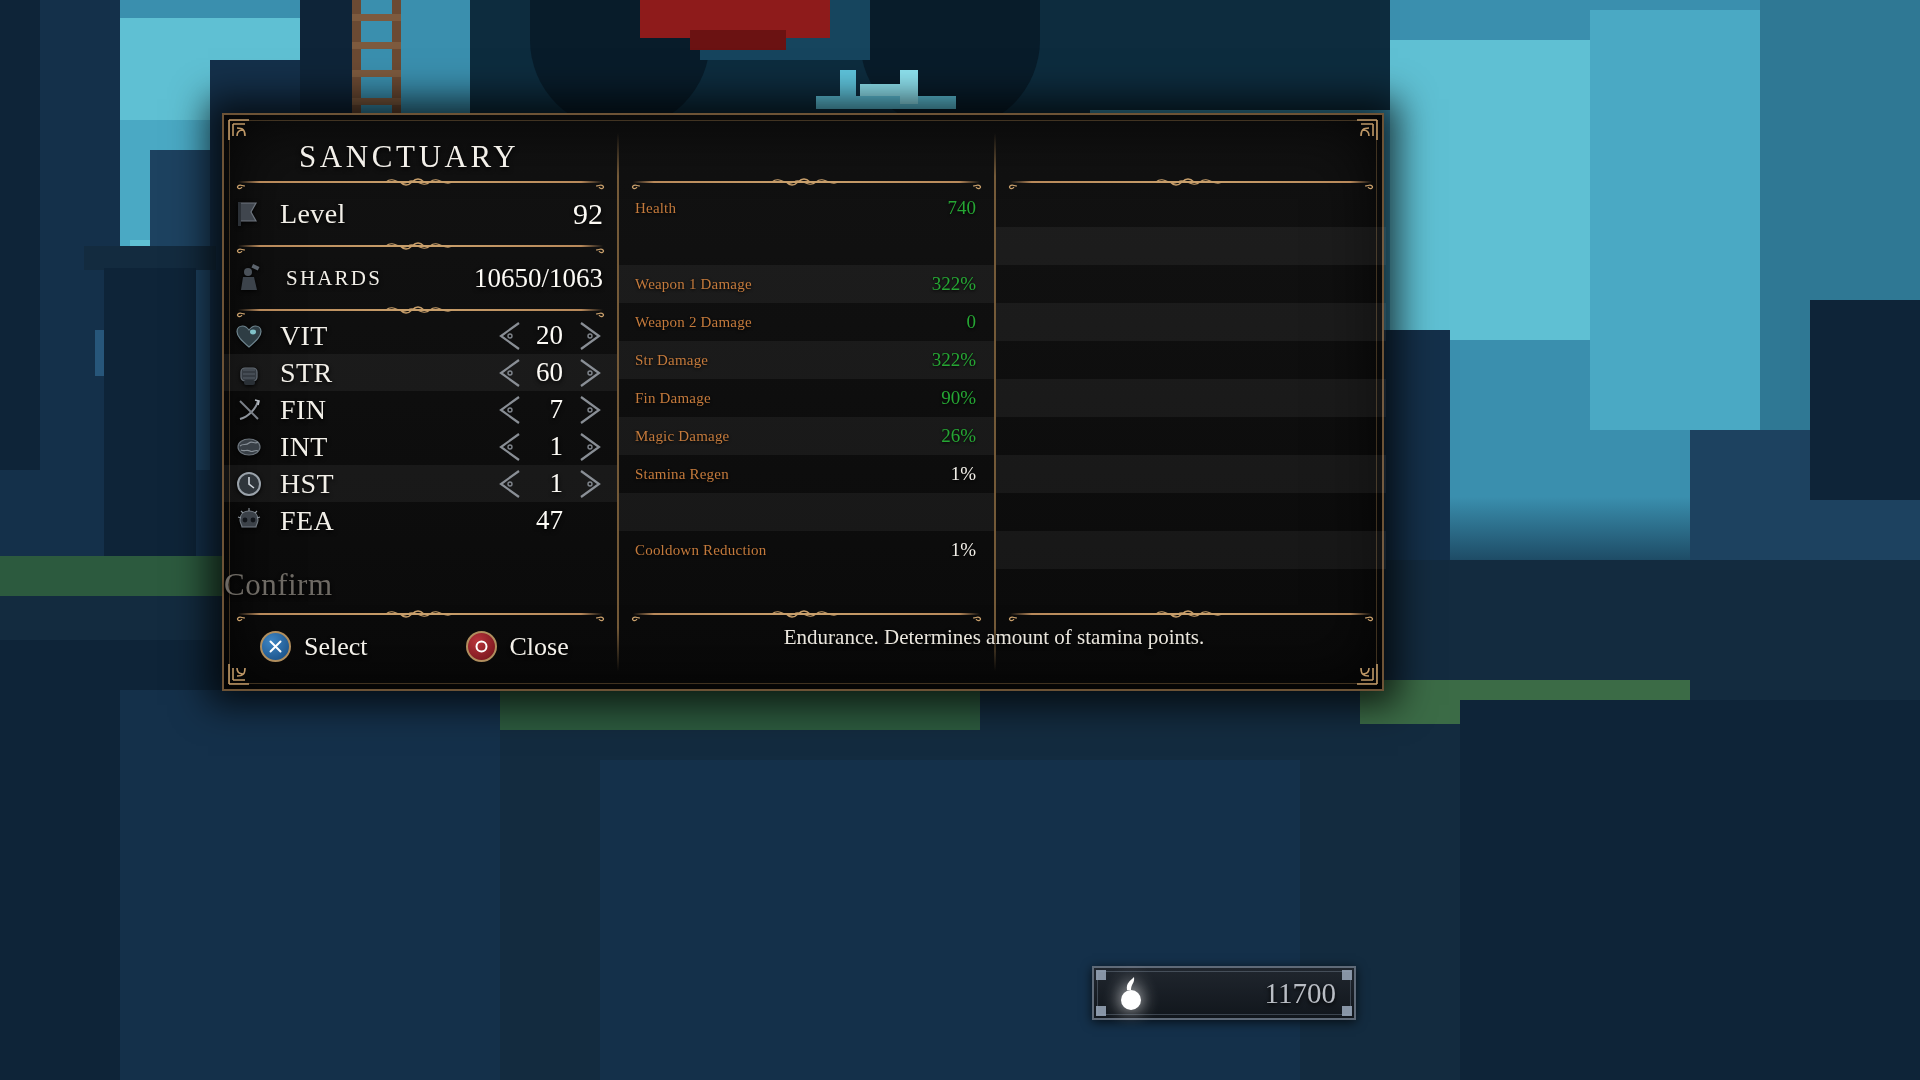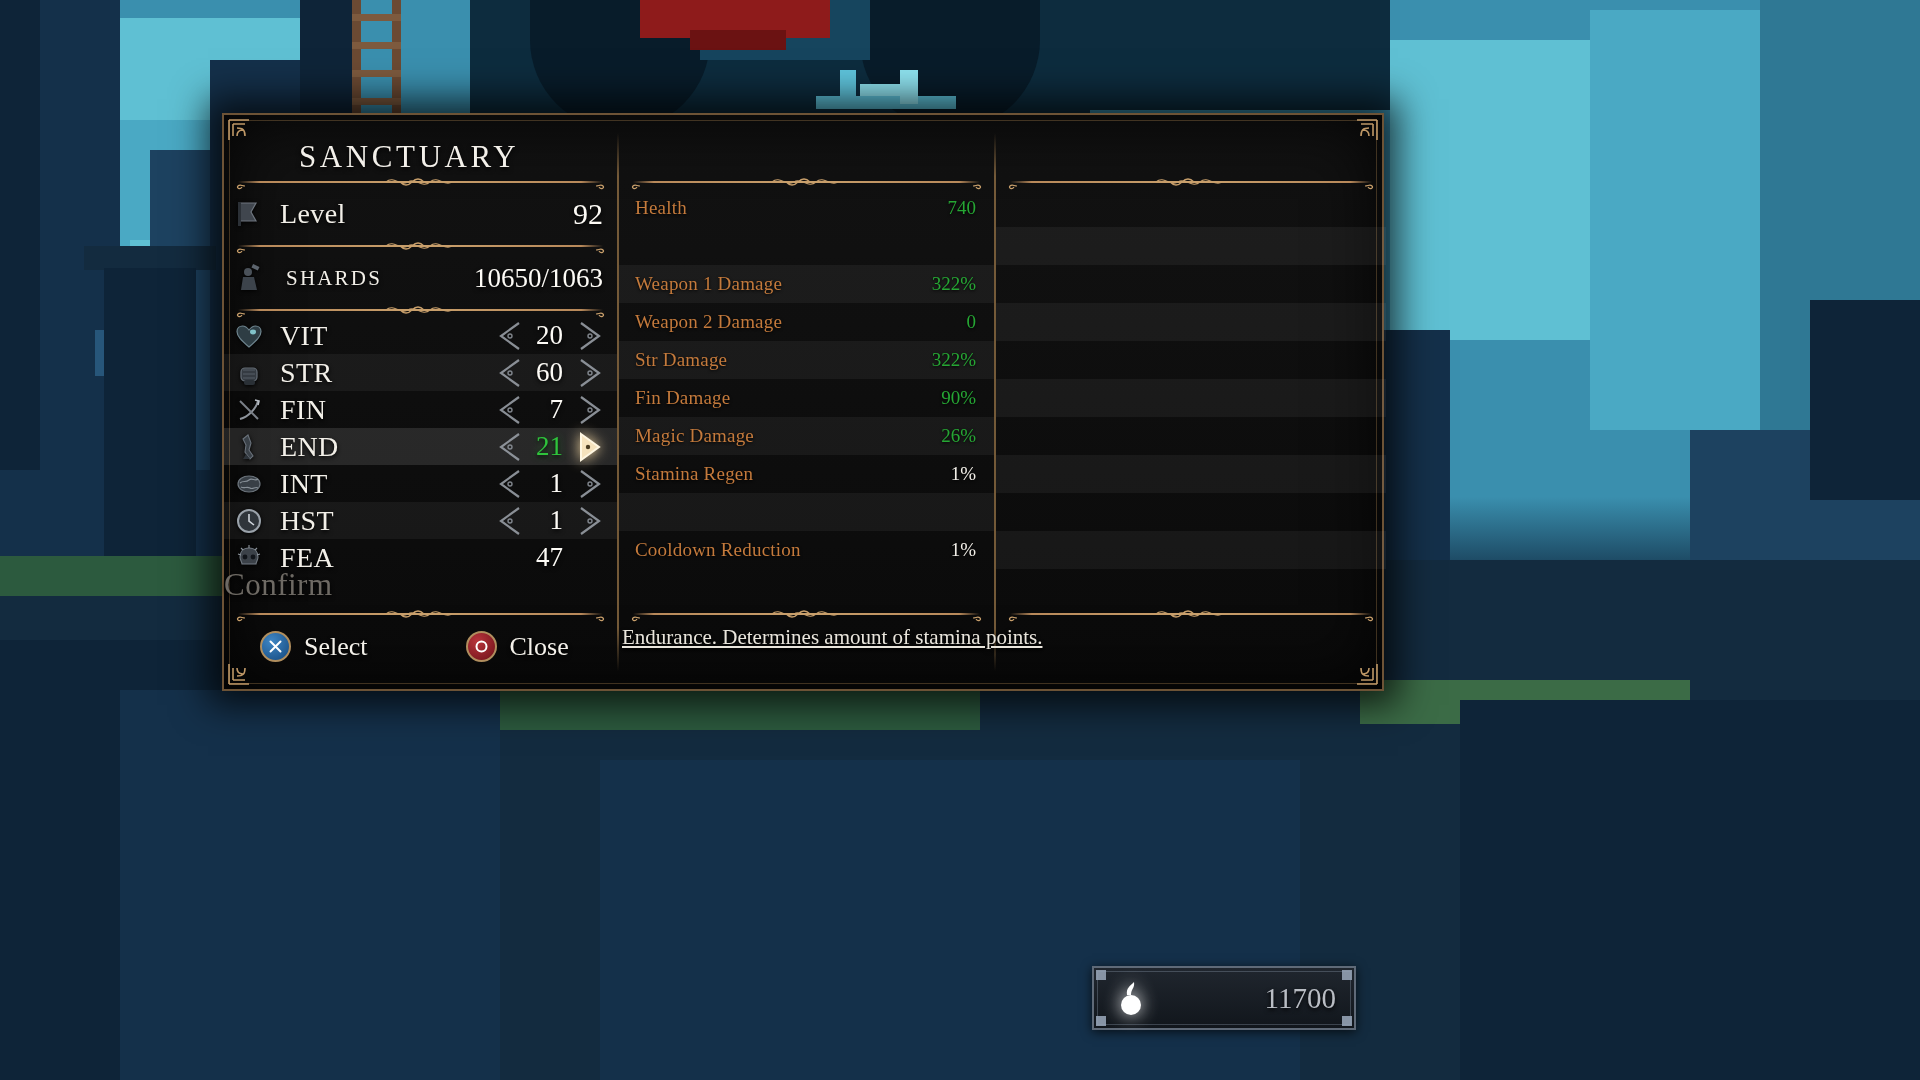--- a/index.html
+++ b/index.html
@@ -121,34 +121,34 @@
   .gbtn .pad { width:31px; height:31px; border-radius:50%; display:flex; align-items:center; justify-content:center;
                border:2px solid #b08e5e; }
   .gbtn .pad.x { background:radial-gradient(circle at 35% 30%,#3f86c4,#14497e); }
   .gbtn .pad.o { background:radial-gradient(circle at 35% 30%,#b8343c,#6e1118); }
   .gbtn .pad svg { width:17px; height:17px; display:block; }
   .gbtn .txt { color:#f4f1ea; font-size:26px; text-shadow:0 2px 4px #000; }
 
   
   .mrow { position:relative; display:flex; align-items:center; height:38px; padding:0 16px; }
   .mrow.striped { background:rgba(255,255,255,0.05); }
-  .mlabel { color:#c47a3c; font-size:19px; text-shadow:0 1px 3px #000; letter-spacing:.2px; }
+  .mlabel { color:#c47a3c; font-size:15px; text-shadow:0 1px 3px #000; letter-spacing:.2px; }
   .mval { position:absolute; right:18px; font-size:19px; text-shadow:0 1px 3px #000; }
   .mval.green { color:#26a734; }
   .mval.white { color:#f2efe8; }
 
-  #tip { position:absolute; left:398px; right:16px; top:510px; text-align:left;
-         color:#e9e5dc; font-size:21px; text-shadow:0 2px 4px #000;text-decoration:underline; }
+  #tip { position:absolute; left:398px; right:16px; top:510px; text-align:center;
+         color:#e9e5dc; font-size:21px; text-shadow:0 2px 4px #000; }
 
   
   .rrow { height:38px; }
   .rrow.striped { background:rgba(255,255,255,0.05); }
 
   
-  #hud { position:absolute; left:1092px; top:966px; width:264px; height:64px;
+  #hud { position:absolute; left:1092px; top:966px; width:264px; height:54px;
          background:linear-gradient(180deg,#20262e,#11161c);
          border:2px solid #5f6a78; box-shadow:0 2px 10px rgba(0,0,0,.7); }
   #hud::after{ content:""; position:absolute; inset:3px; border:1px solid rgba(150,165,185,.32); }
   .hud-corner{ position:absolute; width:10px; height:10px; background:#8794a5; }
   .hc1{ left:2px;  top:2px; } .hc2{ right:2px; top:2px; }
   .hc3{ left:2px;  bottom:2px; } .hc4{ right:2px; bottom:2px; }
   #soul { position:absolute; left:22px; top:50%; transform:translateY(-50%); width:32px; height:38px; }
   #soul svg { width:100%; height:100%; display:block; filter:drop-shadow(0 0 9px rgba(255,255,255,.95)); }
   #hudval { position:absolute; right:18px; top:50%; transform:translateY(-50%);
             color:#b9bdc4; font-size:29px; text-shadow:0 2px 4px #000; }
@@ -375,42 +375,20 @@
               </svg>
             </span>
             <span class="sval">7</span>
             <span class="arw right">
               <svg viewBox="0 0 24 30">
                 <path d="M2 2l18 13L2 28" fill="none" stroke="#9aa0a8" stroke-width="2.2"></path>
                 <circle cx="11" cy="15" r="2" fill="none" stroke="#8e949c" stroke-width="1.4"></circle>
               </svg>
             </span>
           </div>
-          <div class="rowband sel">
-            <span class="sicon">
-              <svg viewBox="0 0 30 30">
-                <path d="M14 3l3 8-2 7 4 6-3 3-5-7 1-7-3-6z" fill="#3a4148" stroke="#6a727b" stroke-width="1.1"></path>
-                <path d="M12 22l-3 5h7" fill="#2d3339"></path>
-              </svg>
-            </span>
-            <span class="slabel">END</span>
-            <span class="arw left">
-              <svg viewBox="0 0 24 30">
-                <path d="M22 2L4 15l18 13" fill="none" stroke="#9aa0a8" stroke-width="2.2"></path>
-                <circle cx="13" cy="15" r="2" fill="none" stroke="#8e949c" stroke-width="1.4"></circle>
-              </svg>
-            </span>
-            <span class="sval green">21</span>
-            <span class="arw right hl">
-              <svg viewBox="0 0 24 30">
-                <path d="M2 2l18 13L2 28z" fill="#f6e3bd" stroke="#fff7e2" stroke-width="2"></path>
-                <circle cx="9" cy="15" r="2.2" fill="#4a3c22"></circle>
-              </svg>
-            </span>
-          </div>
           <div class="rowband">
             <span class="sicon">
               <svg viewBox="0 0 30 30">
                 <ellipse cx="15" cy="15" rx="11" ry="8" fill="#383f46" stroke="#6c747c" stroke-width="1.2"></ellipse>
                 <path d="M6 14c3-3 6 0 9-3s6 2 9-1M7 18c3 2 6-1 9 1s5-2 8 0" stroke="#878f97" stroke-width="1.1" fill="none"></path>
               </svg>
             </span>
             <span class="slabel">INT</span>
             <span class="arw left">
               <svg viewBox="0 0 24 30">

